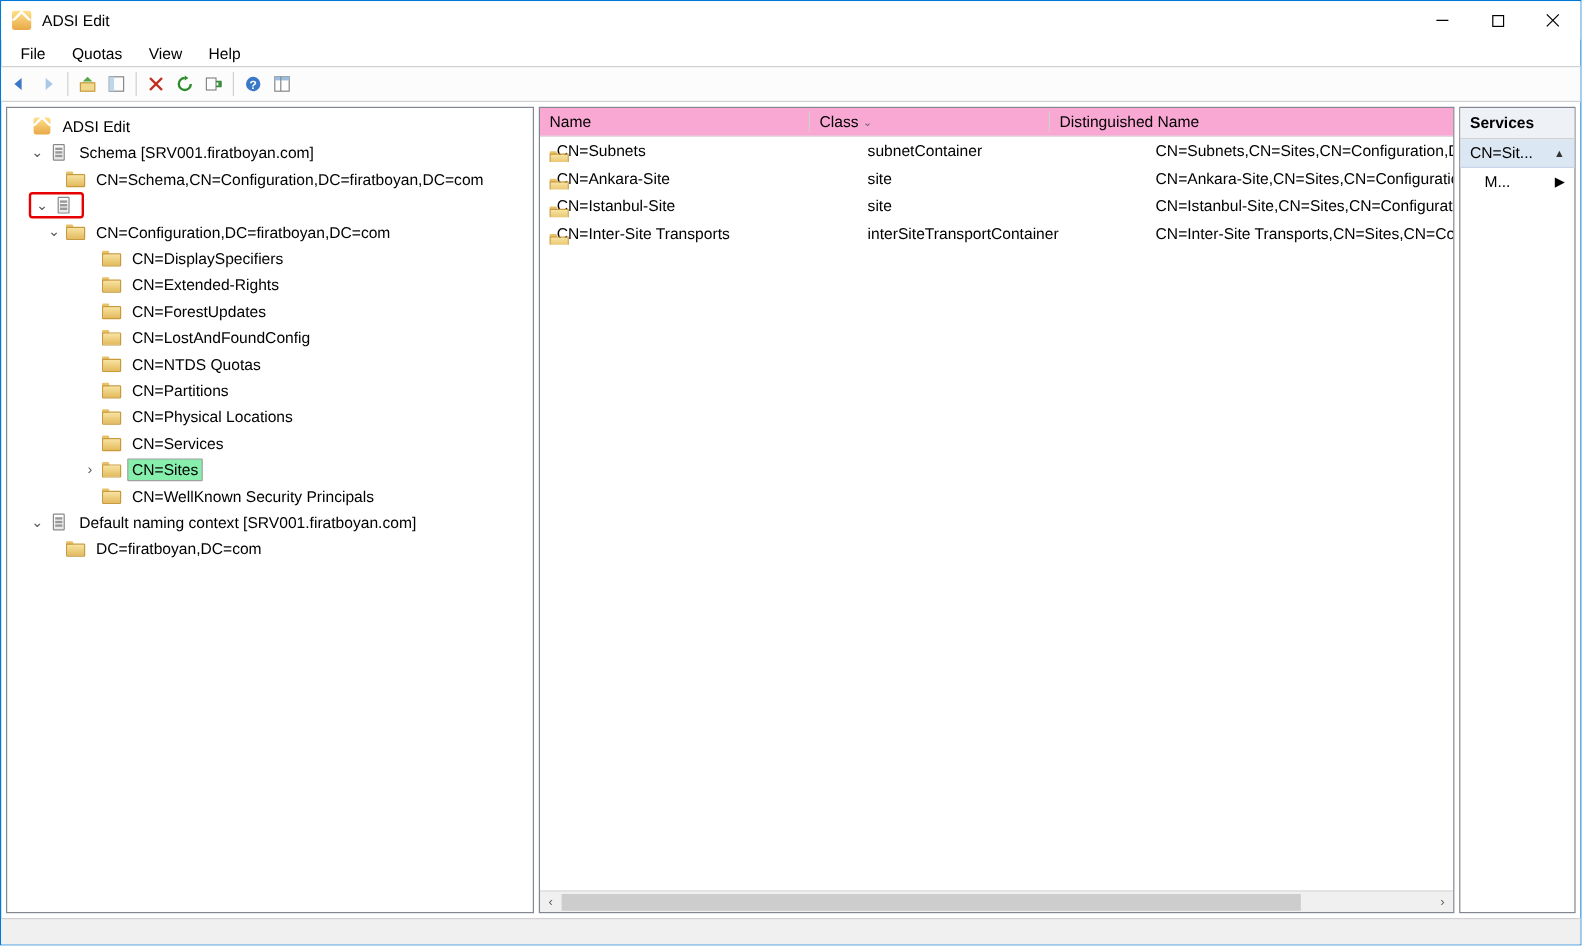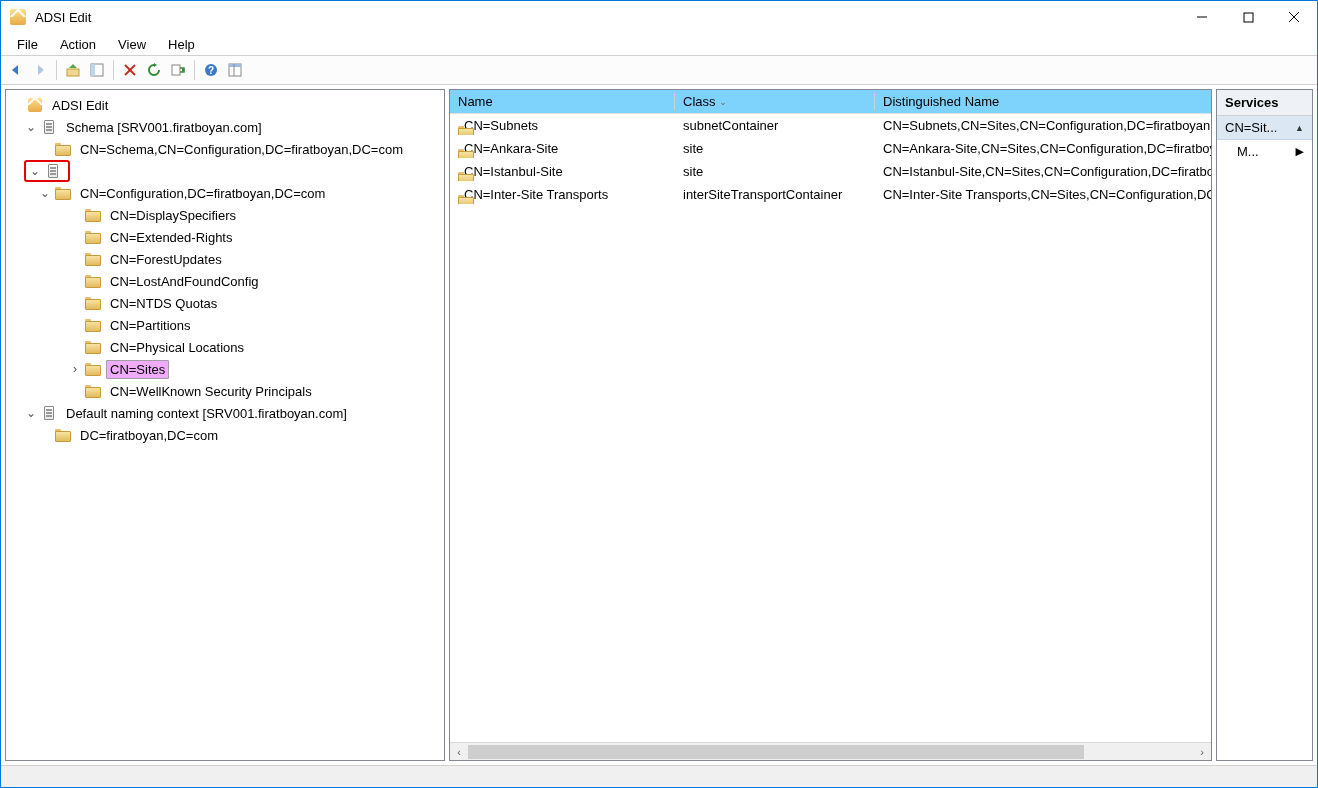--- a/index.html
+++ b/index.html
@@ -20,32 +20,32 @@
   .content { flex: 1; display: flex; padding: 4px; gap: 4px; min-height: 0; }
   .pane { border: 1px solid #828790; background: #fff; position: relative; }
   .tree-pane { width: 440px; overflow: hidden; }
   .list-pane { flex: 1; display: flex; flex-direction: column; overflow: hidden; }
   .actions-pane { width: 97px; display:flex; flex-direction:column; }
   .tree { padding: 4px 0 4px 4px; font-size: 13px; white-space: nowrap; overflow: hidden; }
   .tree .row { display: flex; align-items: center; height: 22px; padding-right: 6px; }
   .tree .tw { width: 14px; height: 14px; display: flex; align-items: center; justify-content: center; font-size: 12px; color: #5a5a5a; flex-shrink:0; }
   .tree .ic { width: 18px; height: 18px; margin: 0 4px 0 2px; display: flex; align-items: center; justify-content: center; flex-shrink:0; }
   .tree .lbl { padding: 1px 3px; border: 1px solid transparent; border-radius: 1px; }
-  .tree .row.selected .lbl { background: #f0abfc; border-color: #a0a0a0; }
+  .tree .row.selected .lbl { background: #86efac; border-color: #a0a0a0; }
   .tree .row.highlight .lbl-wrap { border: 2px solid #e80000; border-radius: 3px; padding: 0 2px; display:flex; align-items:center; height:22px; }
   .depth-0 { padding-left: 0px; }
   .depth-1 { padding-left: 14px; }
   .depth-2 { padding-left: 28px; }
   .depth-3 { padding-left: 58px; }
-  .list-header { display: flex; align-items: center; background: #7dd3fc; border-bottom: 1px solid #e0e0e0; font-weight: 400; flex-shrink:0; }
+  .list-header { display: flex; align-items: center; background: #f9a8d4; border-bottom: 1px solid #e0e0e0; font-weight: 400; flex-shrink:0; }
   .list-header .col { padding: 4px 8px; position: relative; }
   .list-header .col:not(:last-child)::after { content:""; position:absolute; right:0; top:3px; bottom:3px; width:1px; background:#d0d0d0; }
   .list-header .sort-ind { font-size: 9px; color: #666; position:relative; top:-1px; }
   .list-body { flex: 1; overflow: hidden; }
-  .list-row { display: flex; align-items: center; height: 23px; }
+  .list-row { display: flex; align-items: center; height: 23px; gap: 40px; }
   .list-row .cell { padding: 2px 8px; white-space: nowrap; overflow: hidden; text-overflow: clip; }
   .col-name { width: 225px; display:flex; align-items:center; gap:6px; }
   .col-class { width: 200px; }
   .col-dn { flex: 1; }
   .hscroll { height: 18px; background: #f0f0f0; border-top: 1px solid #d9d9d9; display: flex; align-items: center; flex-shrink:0; }
   .hscroll .arrow { width: 18px; height: 16px; display:flex; align-items:center; justify-content:center; color:#606060; font-size:11px; }
   .hscroll .track { flex:1; height:16px; position:relative; }
   .hscroll .thumb { position:absolute; left:0; top:1px; height:14px; width:85%; background:#cdcdcd; border-radius:0; }
   .actions-header { background: #eef2f6; padding: 5px 8px; font-weight: 700; border-bottom: 1px solid #d0d0d0; }
   .actions-sub { background: #dbe7f3; padding: 4px 8px; display:flex; justify-content:space-between; align-items:center; border-bottom: 1px solid #c6d5e7; }
@@ -90,21 +90,21 @@
         <svg width="12" height="12" viewBox="0 0 12 12">
             <line x1="1" y1="1" x2="11" y2="11" stroke="#000" stroke-width="1"></line>
             <line x1="11" y1="1" x2="1" y2="11" stroke="#000" stroke-width="1"></line>
           </svg>
       </div>
     </div>
   </div>
 
   <div class="menubar">
     <div class="menu-item">File</div>
-    <div class="menu-item">Action</div>
+    <div class="menu-item">Quotas</div>
     <div class="menu-item">View</div>
     <div class="menu-item">Help</div>
   </div>
 
   <div class="toolbar">
     <div class="tb-btn">
         <svg width="16" height="16" viewBox="0 0 16 16">
           <path d="M10 3 L4 8 L10 13 Z" fill="#3a79c8"></path>
         </svg>
       </div>
@@ -247,20 +247,27 @@
               <span class="folder-ic"></span>
             </span>
             <span class="lbl">CN=Partitions</span>
           </div>
         <div class="row depth-3">
             <span class="tw"></span>
             <span class="ic">
               <span class="folder-ic"></span>
             </span>
             <span class="lbl">CN=Physical Locations</span>
+          </div>
+        <div class="row depth-3">
+            <span class="tw"></span>
+            <span class="ic">
+              <span class="folder-ic"></span>
+            </span>
+            <span class="lbl">CN=Services</span>
           </div>
         <div class="row depth-3 selected">
             <span class="tw">›</span>
             <span class="ic">
               <span class="folder-ic"></span>
             </span>
             <span class="lbl">CN=Sites</span>
           </div>
         <div class="row depth-3">
             <span class="tw"></span>

